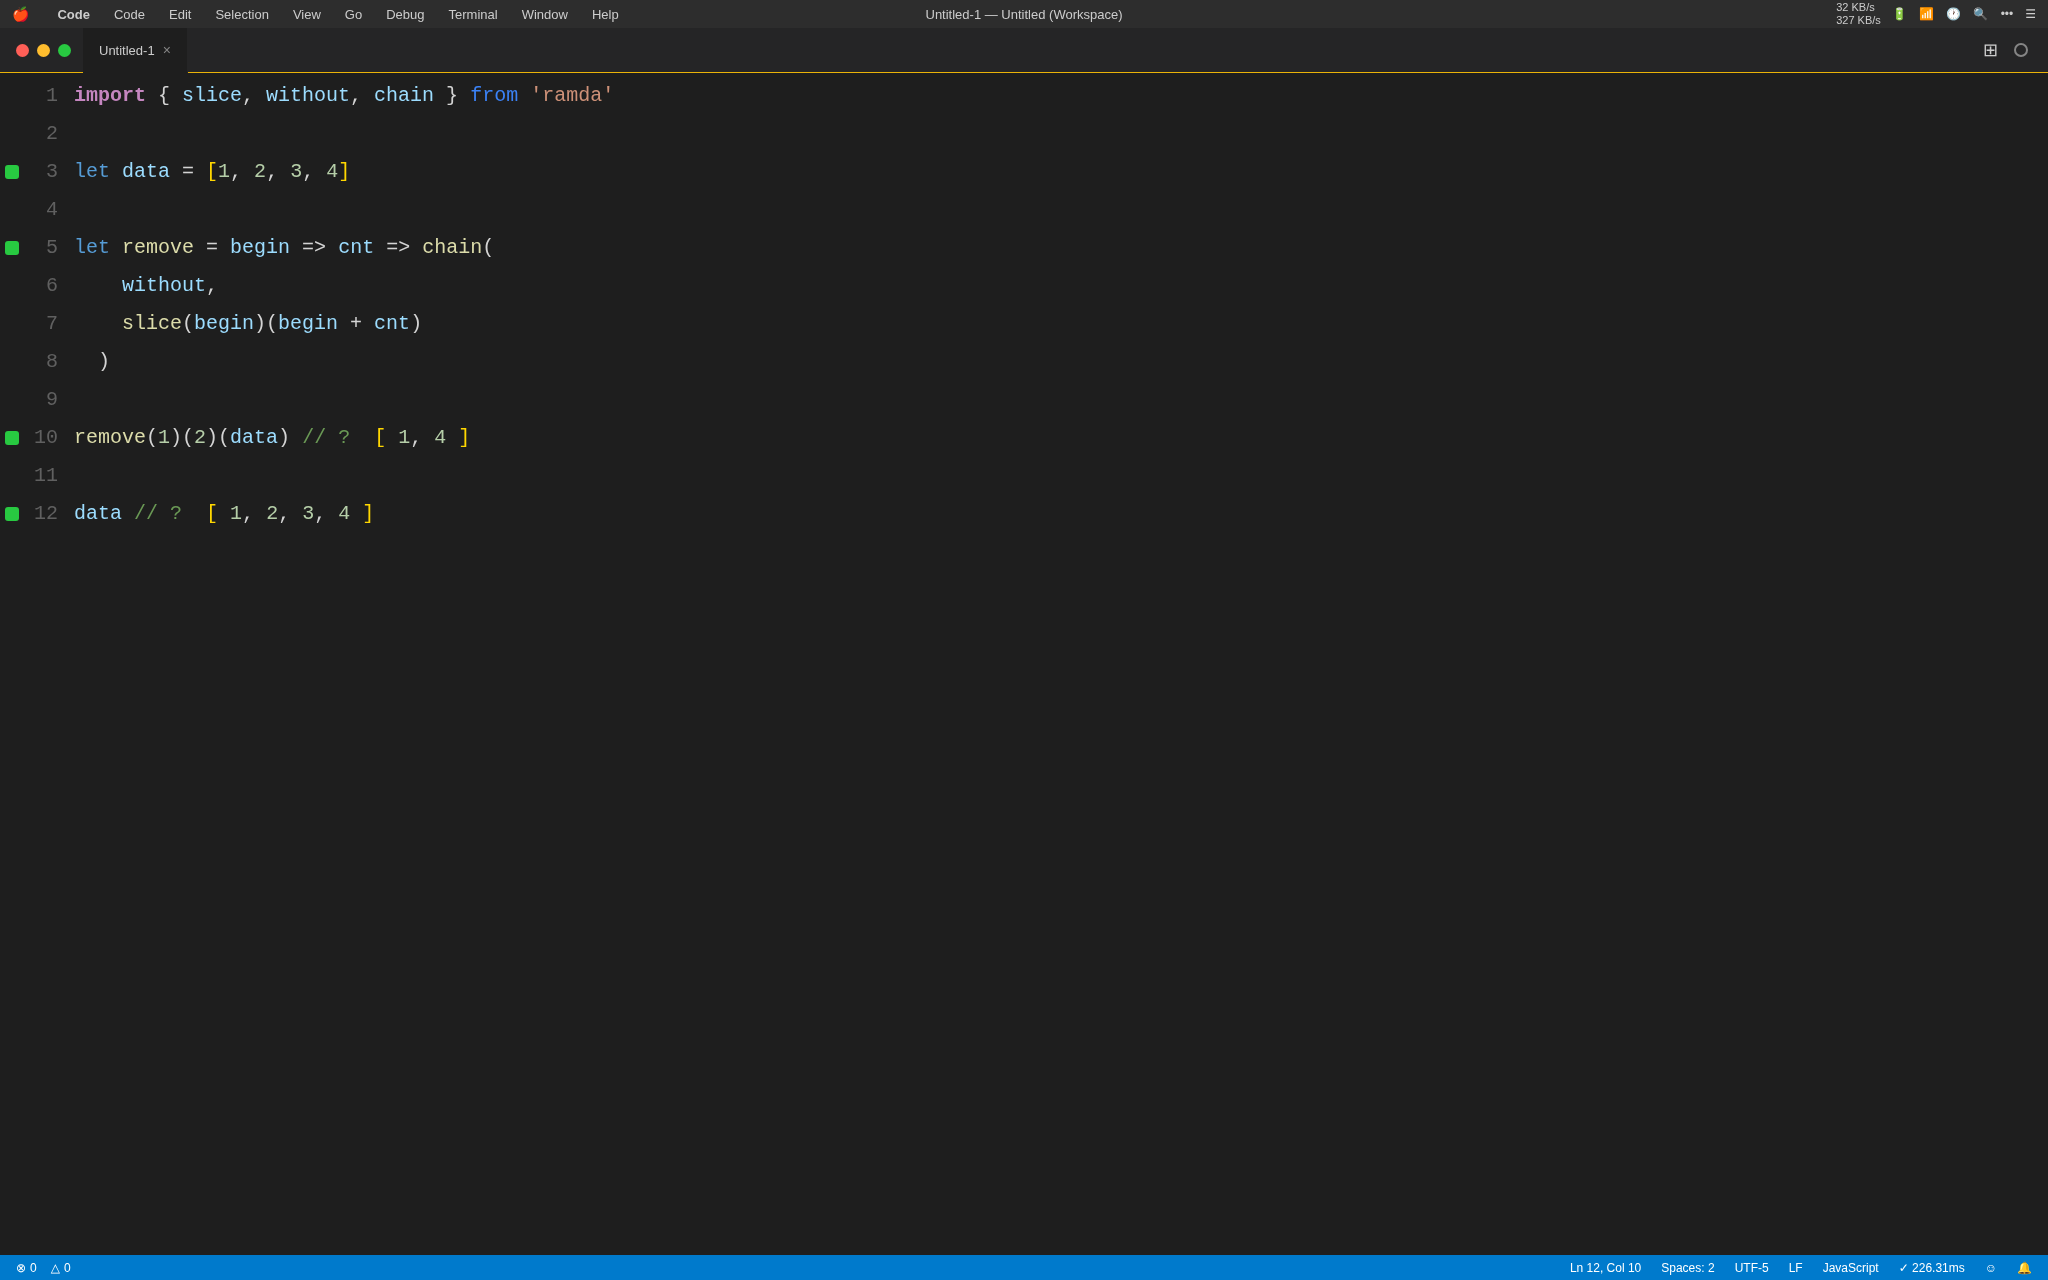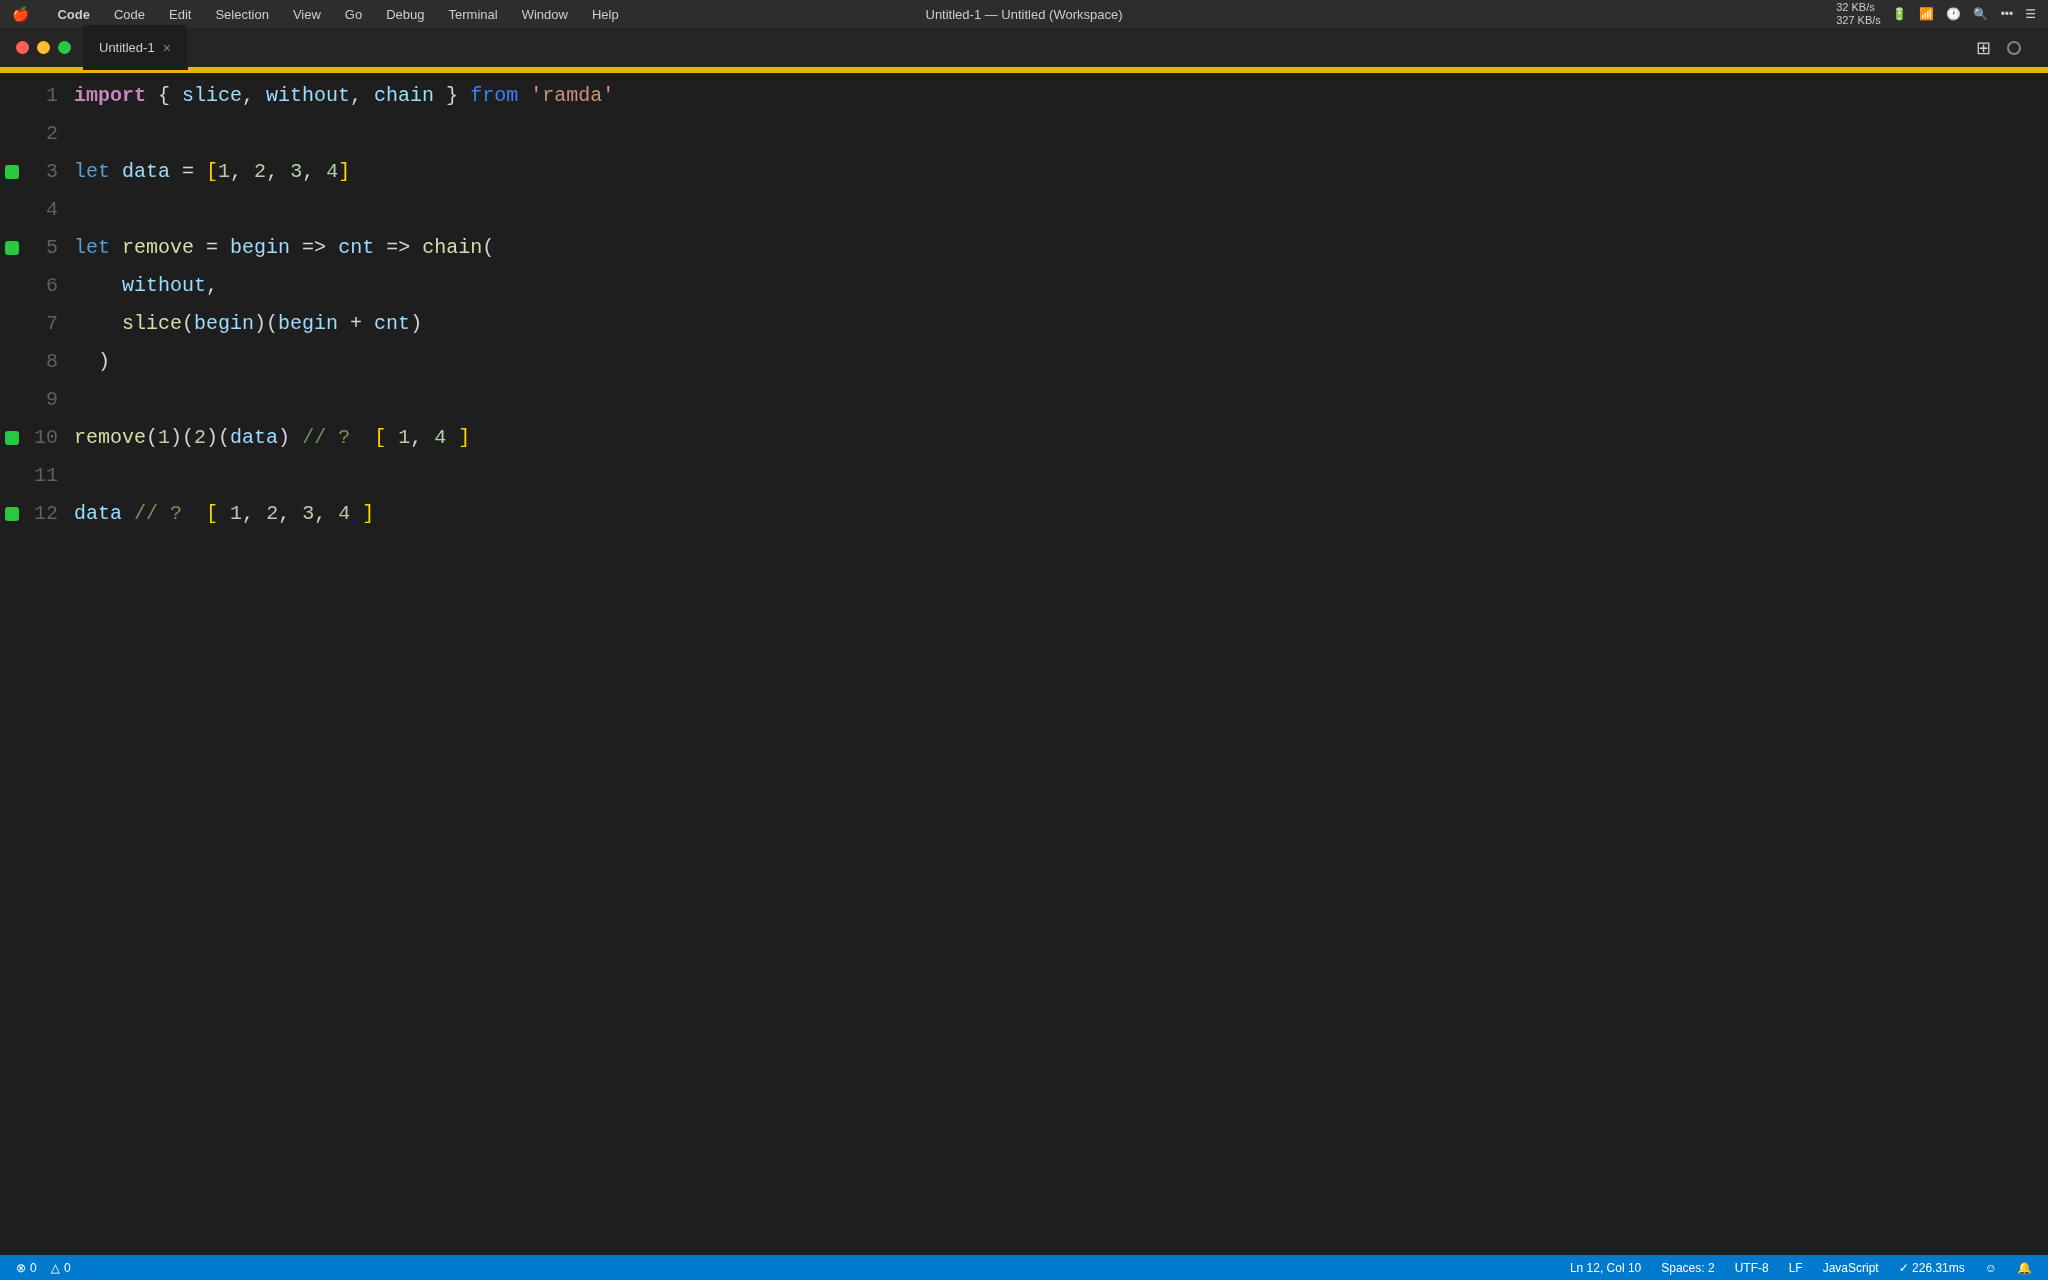--- a/index.html
+++ b/index.html
@@ -54,22 +54,22 @@
       font-size: 12px;
       justify-content: space-between;
     }
 
     
     .tabbar {
       background: #252526;
       height: 45px;
       display: flex;
       align-items: center;
-      padding: 0 7px 0 16px;
-      border-bottom: 6px solid #eab308;
+      padding: 0 0 0 16px;
+      border-bottom: 1px solid #eab308;
       position: relative;
     }
     .tab {
       height: 45px;
       display: flex;
       align-items: center;
       padding: 0 16px;
       font-size: 13px;
       color: #cccccc;
       background: #1e1e1e;
@@ -525,20 +525,20 @@
       <span>0</span>
     </div>
     <div class="status-item">
       <span>△</span>
       <span>0</span>
     </div>
   </div>
   <div class="statusbar-right">
     <span class="status-item">Ln 12, Col 10</span>
     <span class="status-item">Spaces: 2</span>
-    <span class="status-item">UTF-8</span>
+    <span class="status-item">UTF-5</span>
     <span class="status-item">LF</span>
     <span class="status-item">JavaScript</span>
     <span class="status-item">✓ 226.31ms</span>
     <span class="status-item">☺</span>
     <span class="status-item">🔔</span>
   </div>
 </div>
 
 </body></html>

